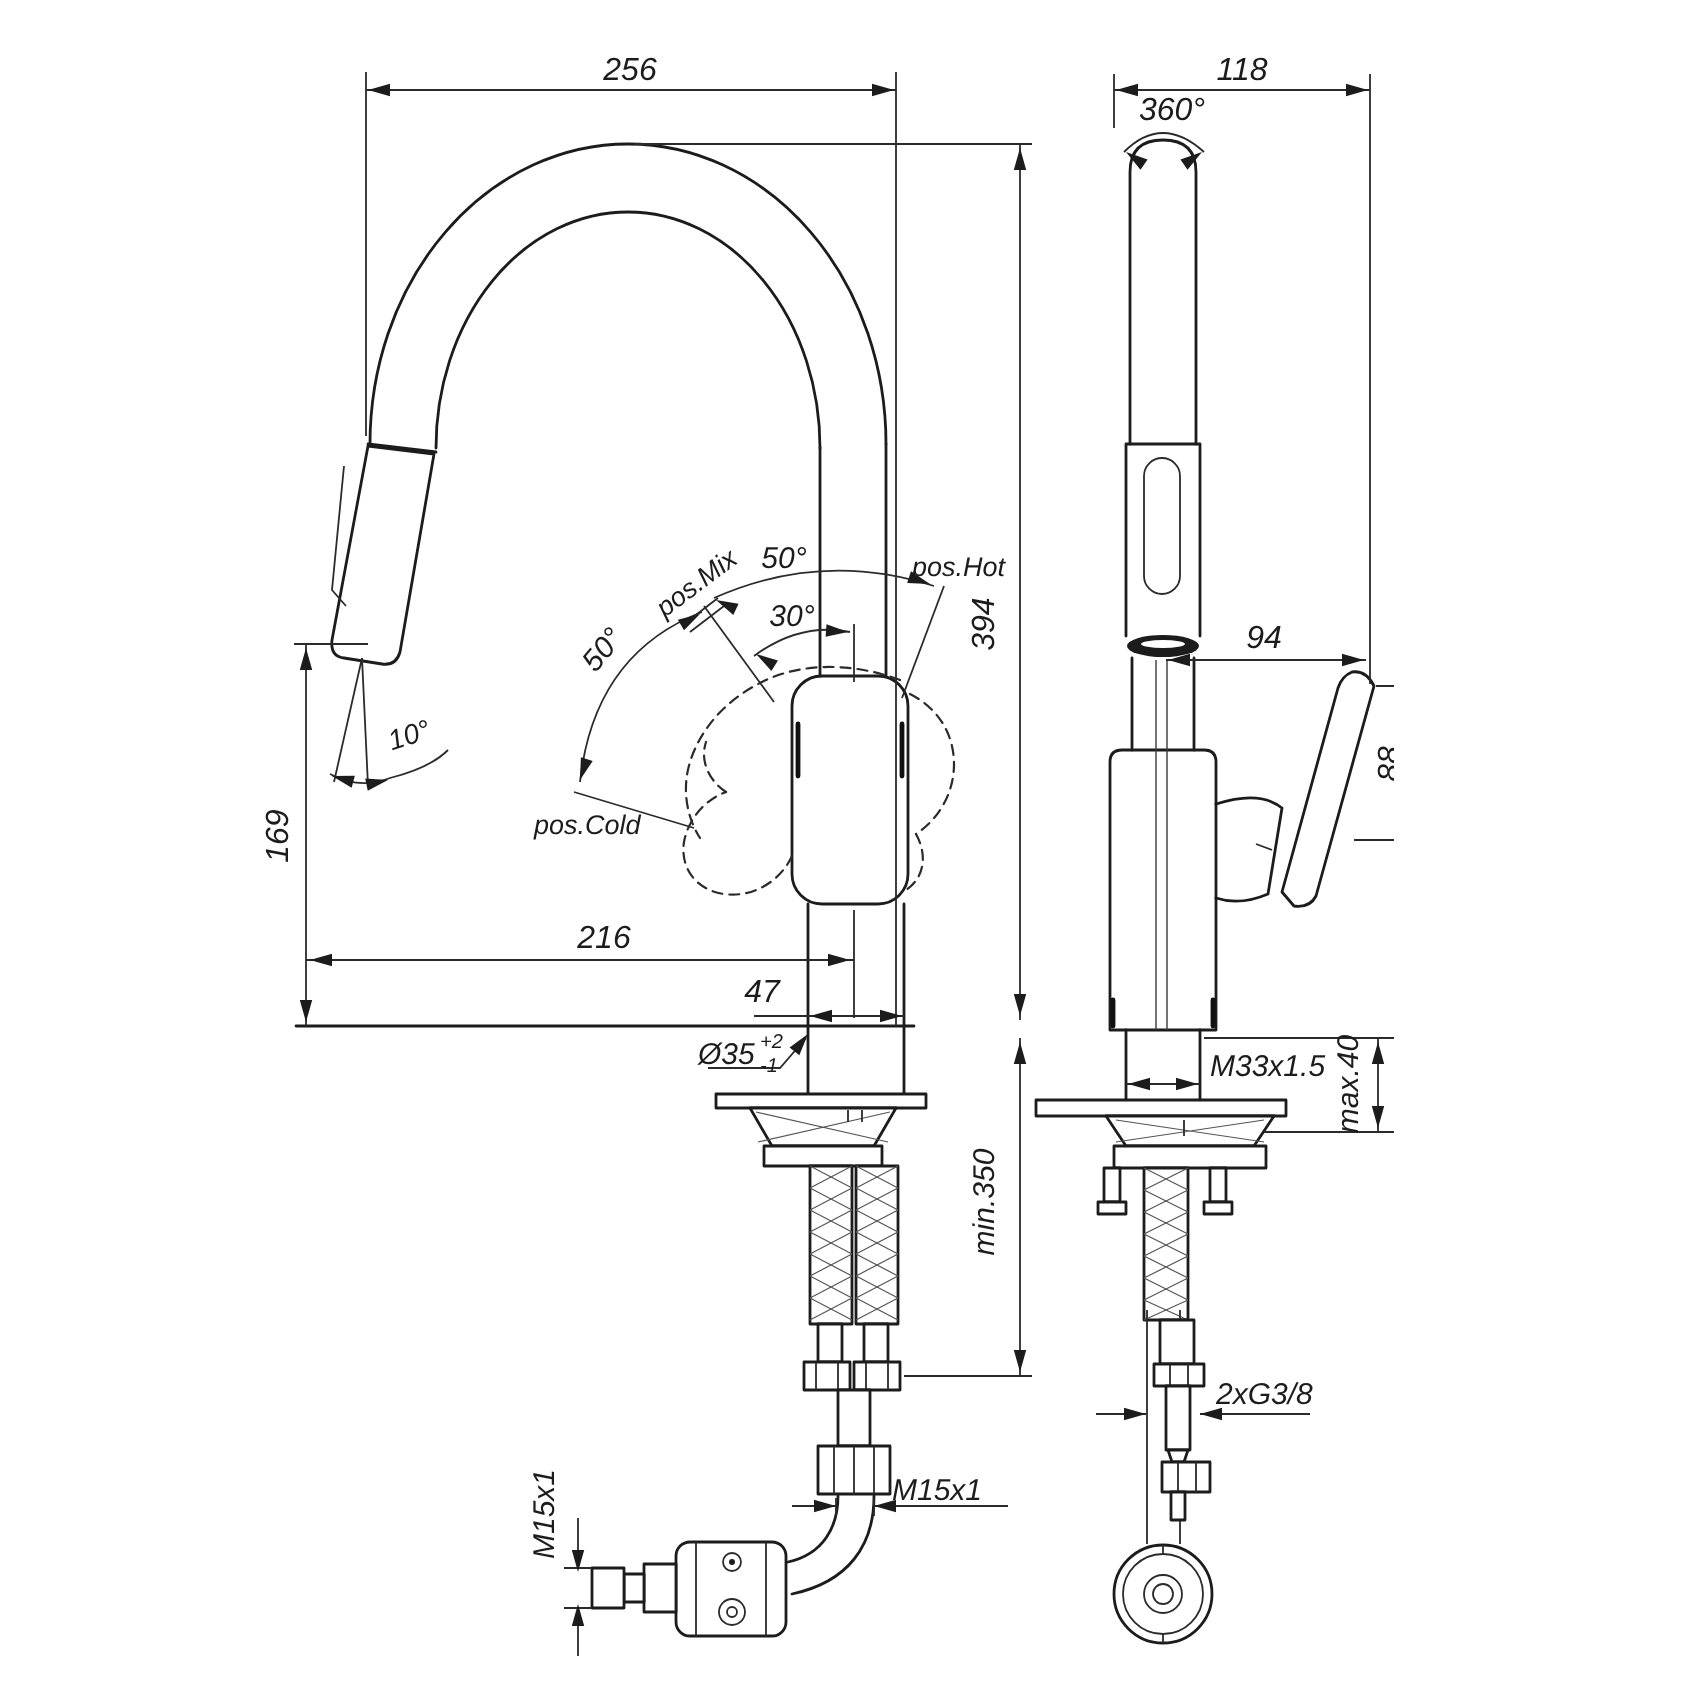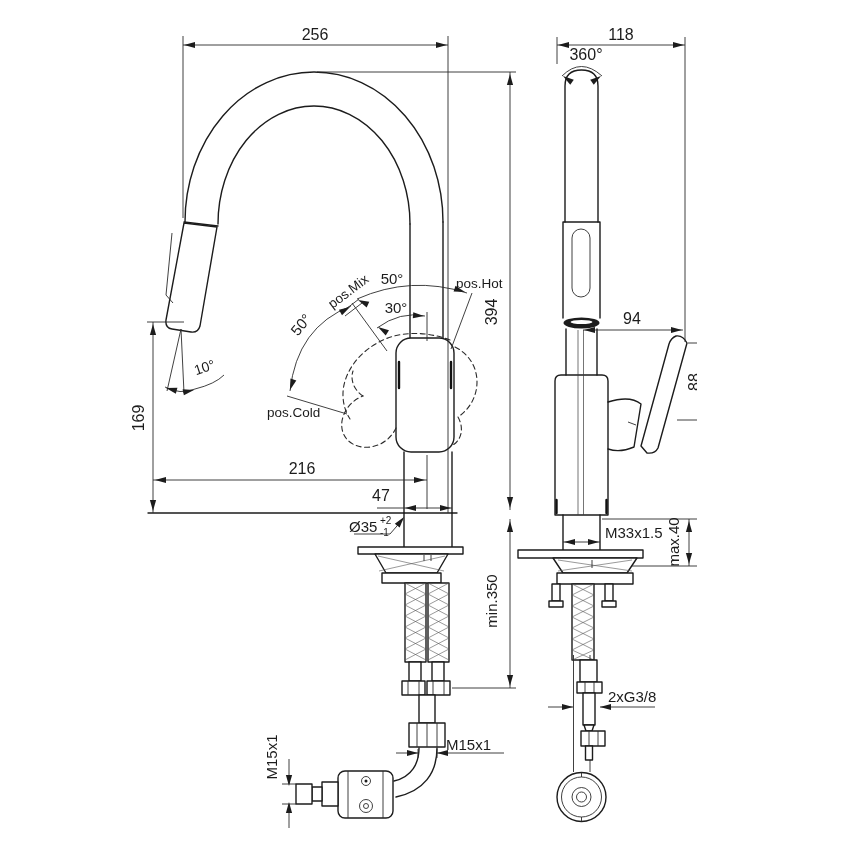--- a/index.html
+++ b/index.html
@@ -1,17 +1,17 @@
 <!DOCTYPE html>
 <html><head>
 <meta charset="utf-8">
 <style>
   html,body{margin:0;padding:0;background:#ffffff;}
   #stage{position:relative;width:697px;height:850px;background:#ffffff;overflow:hidden;
-         font-family:"Liberation Sans", sans-serif;}
+         font-family:"Liberation Sans", sans-serif;font-style:italic;}
   svg text{fill:#1c1c1c;font-family:"Liberation Sans", sans-serif;}
   .dim-txt{font-size:16px;}
   .mid{text-anchor:middle;}
   .lbl{font-size:13.5px;}
   .sm{font-size:10px;}
   .outline{stroke:#1c1c1c;stroke-width:1.4;fill:none;stroke-linecap:round;stroke-linejoin:round;}
   .outline-f{stroke:#1c1c1c;stroke-width:1.4;fill:#ffffff;stroke-linejoin:round;}
   .thin{stroke:#2b2b2b;stroke-width:0.9;fill:none;}
   .hair{stroke:#3a3a3a;stroke-width:0.7;fill:none;}
   .dashed{stroke:#2b2b2b;stroke-width:1.1;fill:none;stroke-dasharray:5 3.5;stroke-linecap:round;}

